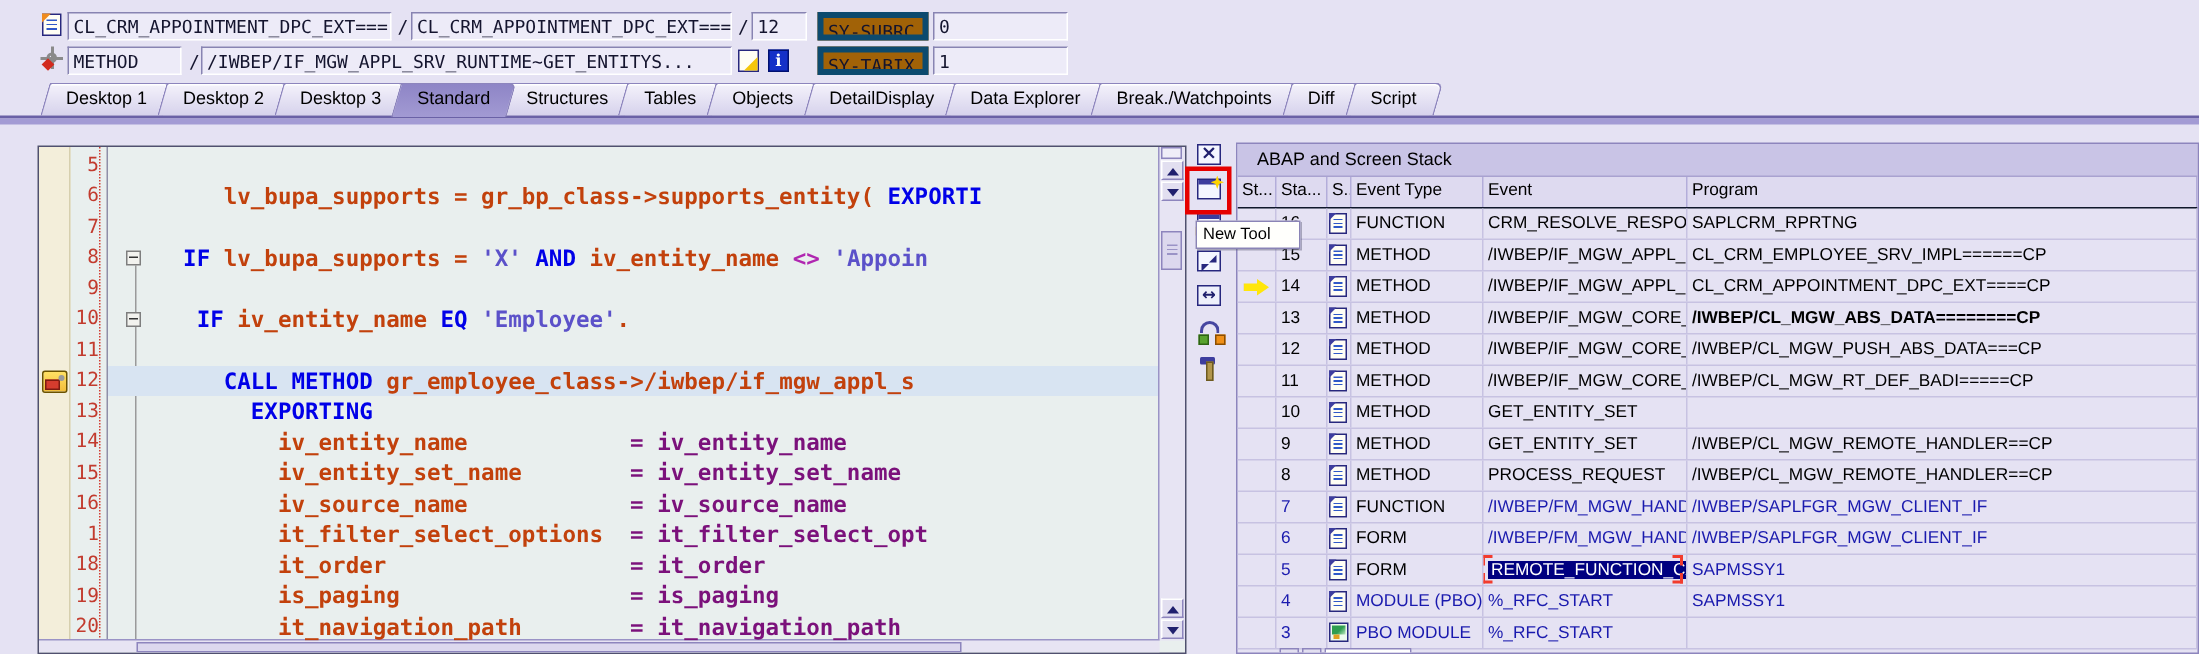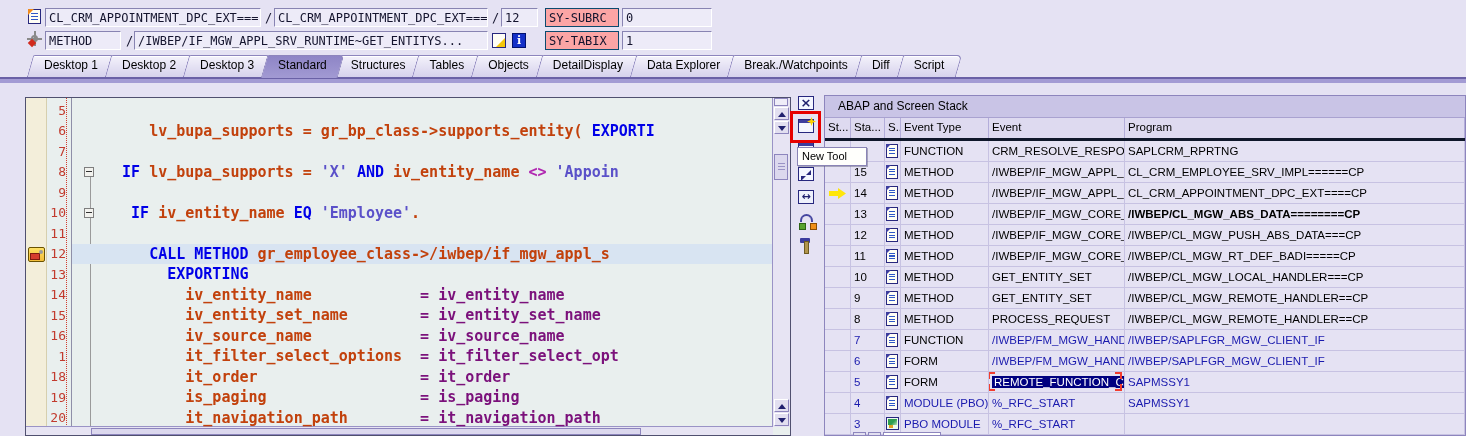--- a/index.html
+++ b/index.html
@@ -7,21 +7,21 @@
     width:1466px;height:436px;position:relative;overflow:hidden;
     background:#e5e2f3;font-family:"Liberation Sans",sans-serif;color:#000;
   }
   
   .field{
     position:absolute;height:19px;box-sizing:border-box;
     background:#edebf8;border:1px solid;border-color:#8884b2 #ffffff #ffffff #8884b2;
     font:12px "DejaVu Sans Mono",monospace;color:#14142e;line-height:16px;
     padding:1px 3px 0 3px;white-space:nowrap;overflow:hidden;
   }
-  .label-field{background:#fca5a5;border:1px solid #0c4a6e}
+  .label-field{background:#a16207;border:4px solid #0c4a6e}
   .sep{position:absolute;font:12px "DejaVu Sans Mono",monospace;color:#14142e}
   
   .pgic{position:absolute;width:13px;height:15px;background:#fffef4;border:1px solid #27277e;box-sizing:border-box}
   .pgic:before{content:"";position:absolute;left:2px;right:2px;top:3px;height:8px;
     background:repeating-linear-gradient(#2f58c8 0 1px,transparent 1px 3px)}
   .pgic.src:after{content:"";position:absolute;left:-1px;top:-1px;border-top:6px solid #ef8b1f;border-right:6px solid transparent}
   .gear{position:absolute;width:15px;height:15px}
   .gear b{position:absolute;left:4px;top:4px;width:7px;height:7px;border:2px solid #8a8a8a;border-radius:50%;box-sizing:border-box}
   .gear i{position:absolute;left:7px;top:0;width:2px;height:15px;background:#8a8a8a}
   .gear u{position:absolute;left:0;top:7px;width:15px;height:2px;background:#8a8a8a}
@@ -90,21 +90,21 @@
   .sqo{position:absolute;right:3px;bottom:2px;width:5px;height:5px;background:#f09018;border:1px solid #8c4e00}
   .hmhead{position:absolute;left:4px;top:3px;width:10px;height:5px;background:#3d3d9e;border-radius:1px}
   .hmhandle{position:absolute;left:8px;top:6px;width:3px;height:11px;background:#b2964c;border:1px solid #6d5a20}
   #redbox{position:absolute;left:790px;top:111px;width:31px;height:32px;box-sizing:border-box;border:3px solid #e60000}
   #tooltip{position:absolute;left:797px;top:147px;width:64px;height:17px;background:#fffffc;border:1px solid #8a84b6;
     box-shadow:1px 1px 0 rgba(90,90,120,.45);font-size:11px;line-height:16px;padding-left:4px;white-space:nowrap;z-index:5}
   
   #stack{position:absolute;left:824px;top:95px;width:642px;height:341px;box-sizing:border-box;
     background:#e5e2f3;border:1px solid #8d85bd;overflow:hidden}
   #stacktitle{height:21px;background:#c9c4e6;border-bottom:1px solid #a9a2d0;font-size:12px;line-height:21px;padding-left:13px}
-  #stackhead{height:20px;display:flex;background:#dedaf0;border-bottom:3px solid #0f172a;font-size:11.5px}
+  #stackhead{height:20px;display:flex;background:#dedaf0;border-bottom:1px solid #0f172a;font-size:11.5px}
   #stackhead .hc{box-sizing:border-box;border-right:1px solid #b3adda;padding:3px 0 0 3px;white-space:nowrap;overflow:hidden}
   .srow{height:21px;display:flex;font-size:11.5px;border-bottom:1px solid #c7c2e2;box-sizing:border-box}
   .srow .sc{box-sizing:border-box;border-right:1px solid #c7c2e2;padding:4px 0 0 3px;white-space:nowrap;overflow:hidden;position:relative}
   .srow.sys .sc.n,.srow.sys .sc.e,.srow.sys .sc.p{color:#1a1aae}
   .srow.sysall .sc{color:#1a1aae}
   .docic{position:absolute;left:1px;top:3px;width:12px;height:14px;background:#fffef4;border:1px solid #27277e;box-sizing:border-box}
   .docic:before{content:"";position:absolute;left:2px;right:2px;top:3px;height:7px;
     background:repeating-linear-gradient(#2f58c8 0 1px,transparent 1px 2.5px)}
   .docic:after{content:"";position:absolute;left:-1px;top:-1px;border-top:5px solid #3d3d9e;border-right:5px solid transparent}
   .scrnic{position:absolute;left:1px;top:3px;width:13px;height:13px;background:#eefbee;border:1px solid #27277e;box-sizing:border-box}
@@ -447,21 +447,20 @@
         <span class="sc p" style="flex: 1 1 0%;">/IWBEP/CL_MGW_RT_DEF_BADI=====CP</span>
       </div>
       <div class="srow ">
         <span class="sc" style="width: 26px;"></span>
         <span class="sc n" style="width: 34px;">10</span>
         <span class="sc" style="width: 16px;">
           <i class="docic"></i>
         </span>
         <span class="sc t" style="width: 88px;">METHOD</span>
         <span class="sc e" style="width: 136px;">GET_ENTITY_SET</span>
-        <span class="sc p" style="flex: 1 1 0%;">/IWBEP/CL_MGW_LOCAL_HANDLER===CP</span>
       </div>
       <div class="srow ">
         <span class="sc" style="width: 26px;"></span>
         <span class="sc n" style="width: 34px;">9</span>
         <span class="sc" style="width: 16px;">
           <i class="docic"></i>
         </span>
         <span class="sc t" style="width: 88px;">METHOD</span>
         <span class="sc e" style="width: 136px;">GET_ENTITY_SET</span>
         <span class="sc p" style="flex: 1 1 0%;">/IWBEP/CL_MGW_REMOTE_HANDLER==CP</span>

